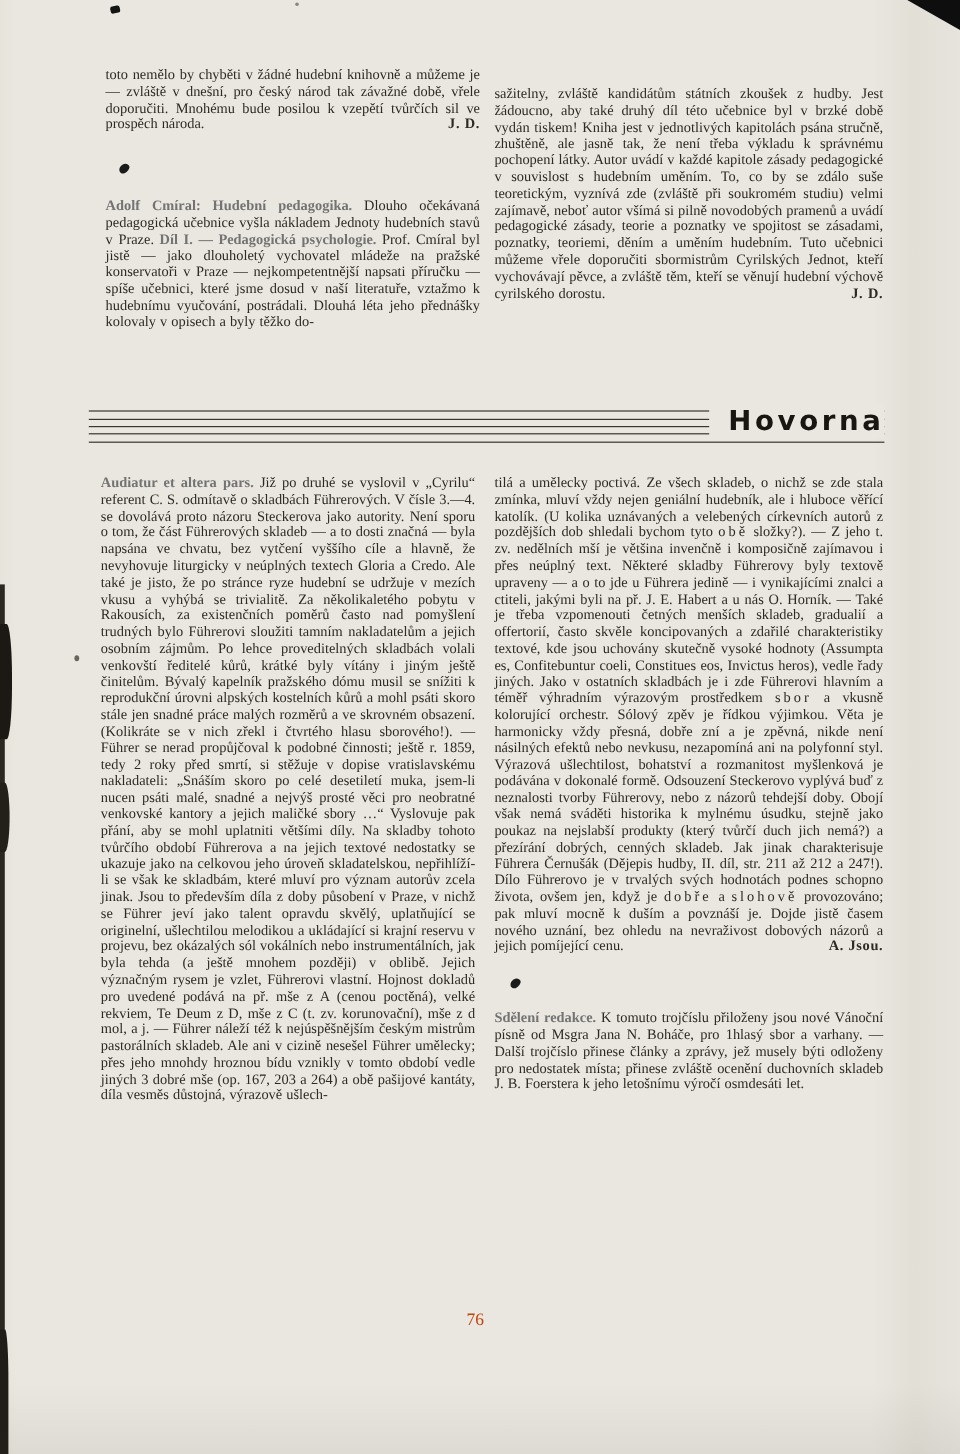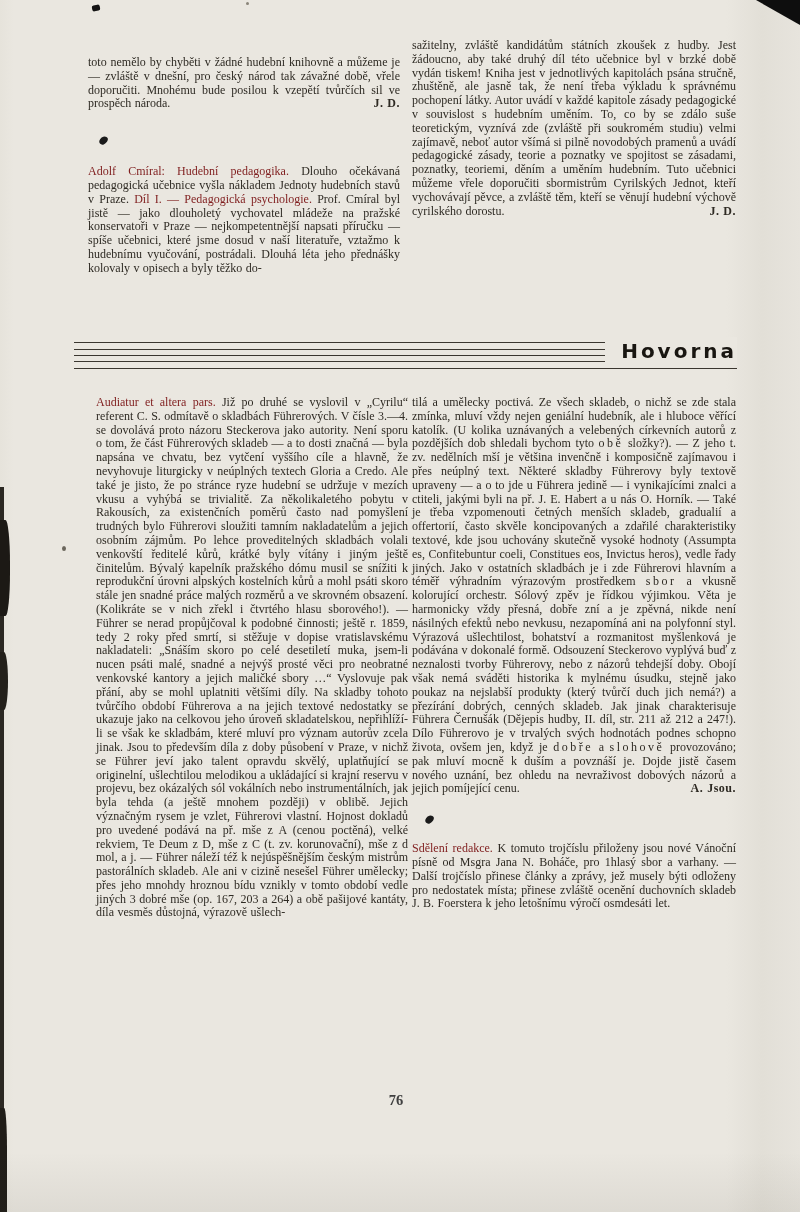--- a/index.html
+++ b/index.html
@@ -7,44 +7,44 @@
     width:800px;height:1212px;position:relative;overflow:hidden;
     background:linear-gradient(90deg,#e6e3db 0px,#eae7e0 14px,#eae7e0 726px,#e2dfd7 762px,#e7e4dd 800px);
     font-family:"Liberation Serif","DejaVu Serif",serif;
     color:#2e2a23;
   }
   .shade-bottom{position:absolute;left:0;right:0;bottom:0;height:60px;
     background:linear-gradient(180deg,rgba(0,0,0,0) 0%,rgba(60,55,45,0.07) 100%);pointer-events:none;}
   .col{position:absolute;text-align:justify;font-size:12px;line-height:13.8px;word-spacing:0.4px;}
   .col p{margin:0;}
   .top-left{left:88px;top:56px;width:312px;}
-  .top-right{left:412px;top:39px;width:324px;}
-  .bottom-left{left:96px;top:396px;width:312px;}
+  .top-right{left:412px;top:72px;width:324px;}
+  .bottom-left{left:84px;top:396px;width:312px;}
   .bottom-right{left:412px;top:396px;width:324px;}
-  .seg-b{font-weight:normal;color:#7f1d1d;}
+  .seg-b{font-weight:bold;color:#737373;}
   .seg-i{}
   .seg-sp{letter-spacing:2.5px;}
   .sig{float:right;letter-spacing:0.5px;font-weight:bold;}
   .ornament{width:7px;height:9px;background:#1b1b1b;border-radius:60% 40% 55% 45%;
     transform:rotate(35deg);margin:25px 0 0 12px;}
   .ornament.mid{margin:19px 0 0 14px;}
   .para2{margin-top:20px !important;}
   .sdeleni{margin-top:18px !important;}
   
   .hovorna{position:absolute;left:74px;top:339px;width:663px;height:36px;}
   .hovorna .rule{position:absolute;left:0;right:0;height:1px;background:#3a362f;}
   .r1{top:3px;}.r2{top:10px;}.r3{top:16px;}.r4{top:22px;}.r5{top:29px;}
   .hovorna-title{
     position:absolute;right:0;top:-2px;height:28px;line-height:28px;
     background:#eae7e0;padding-left:16px;
     font-family:"DejaVu Sans","Liberation Sans",sans-serif;
-    font-weight:700;font-size:20px;letter-spacing:3px;color:#191611;}
+    font-weight:700;font-size:23px;letter-spacing:3px;color:#191611;}
   
   .page-number{position:absolute;left:370px;top:1092px;width:52px;text-align:center;
-    font-weight:bold;font-size:14.5px;color:#404040;}
+    font-weight:normal;font-size:14.5px;color:#c2410c;}
   
   .mark{position:absolute;background:#141414;pointer-events:none;}
   .tri-tr{position:absolute;right:0;top:0;width:44px;height:25px;background:#0e0e0e;
     clip-path:polygon(0 0,100% 0,100% 100%);}
   .speck-tl{left:92px;top:5px;width:8px;height:6px;border-radius:2px;transform:rotate(-12deg);}
   .speck-top2{left:246px;top:2px;width:3px;height:3px;background:#8a8579;border-radius:50%;}
   .speck-mid{left:62px;top:546px;width:4px;height:5px;background:#6b665c;border-radius:50%;}
   .edge-line{left:0;top:487px;width:4px;height:725px;background:#2b2822;}
   .edge-blob1{left:0;top:520px;width:10px;height:96px;border-radius:0 45% 45% 0;background:#1c1915;}
   .edge-blob2{left:0;top:652px;width:8px;height:58px;border-radius:0 50% 50% 0;background:#23201a;}

